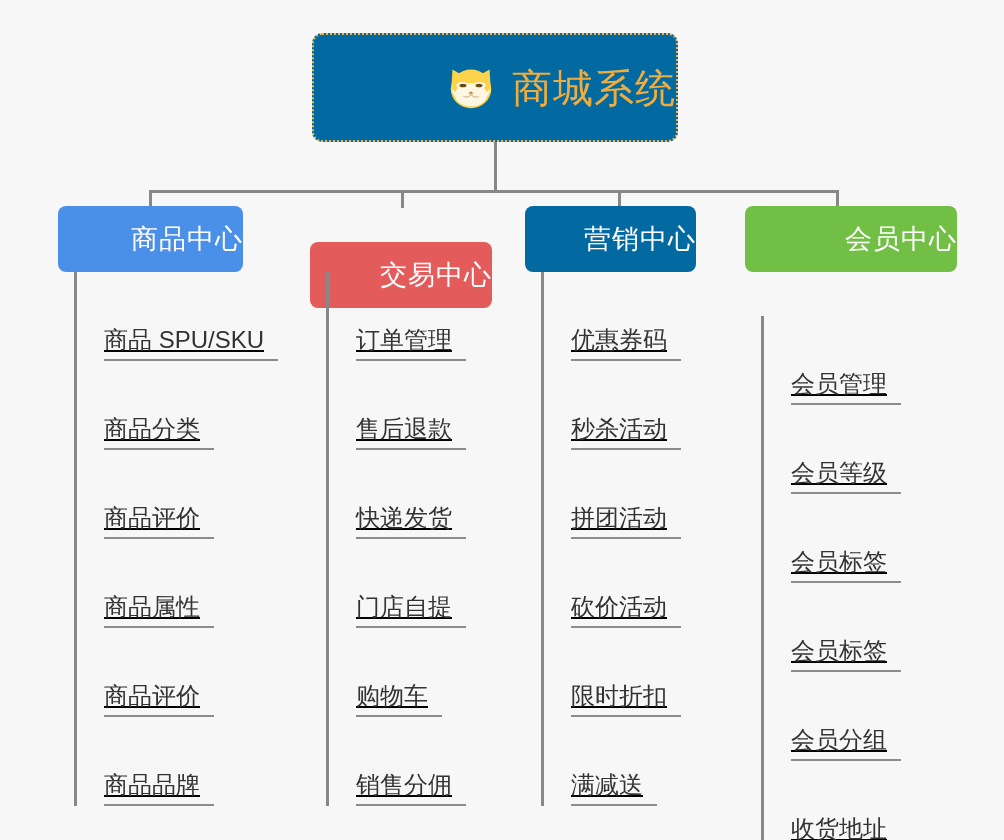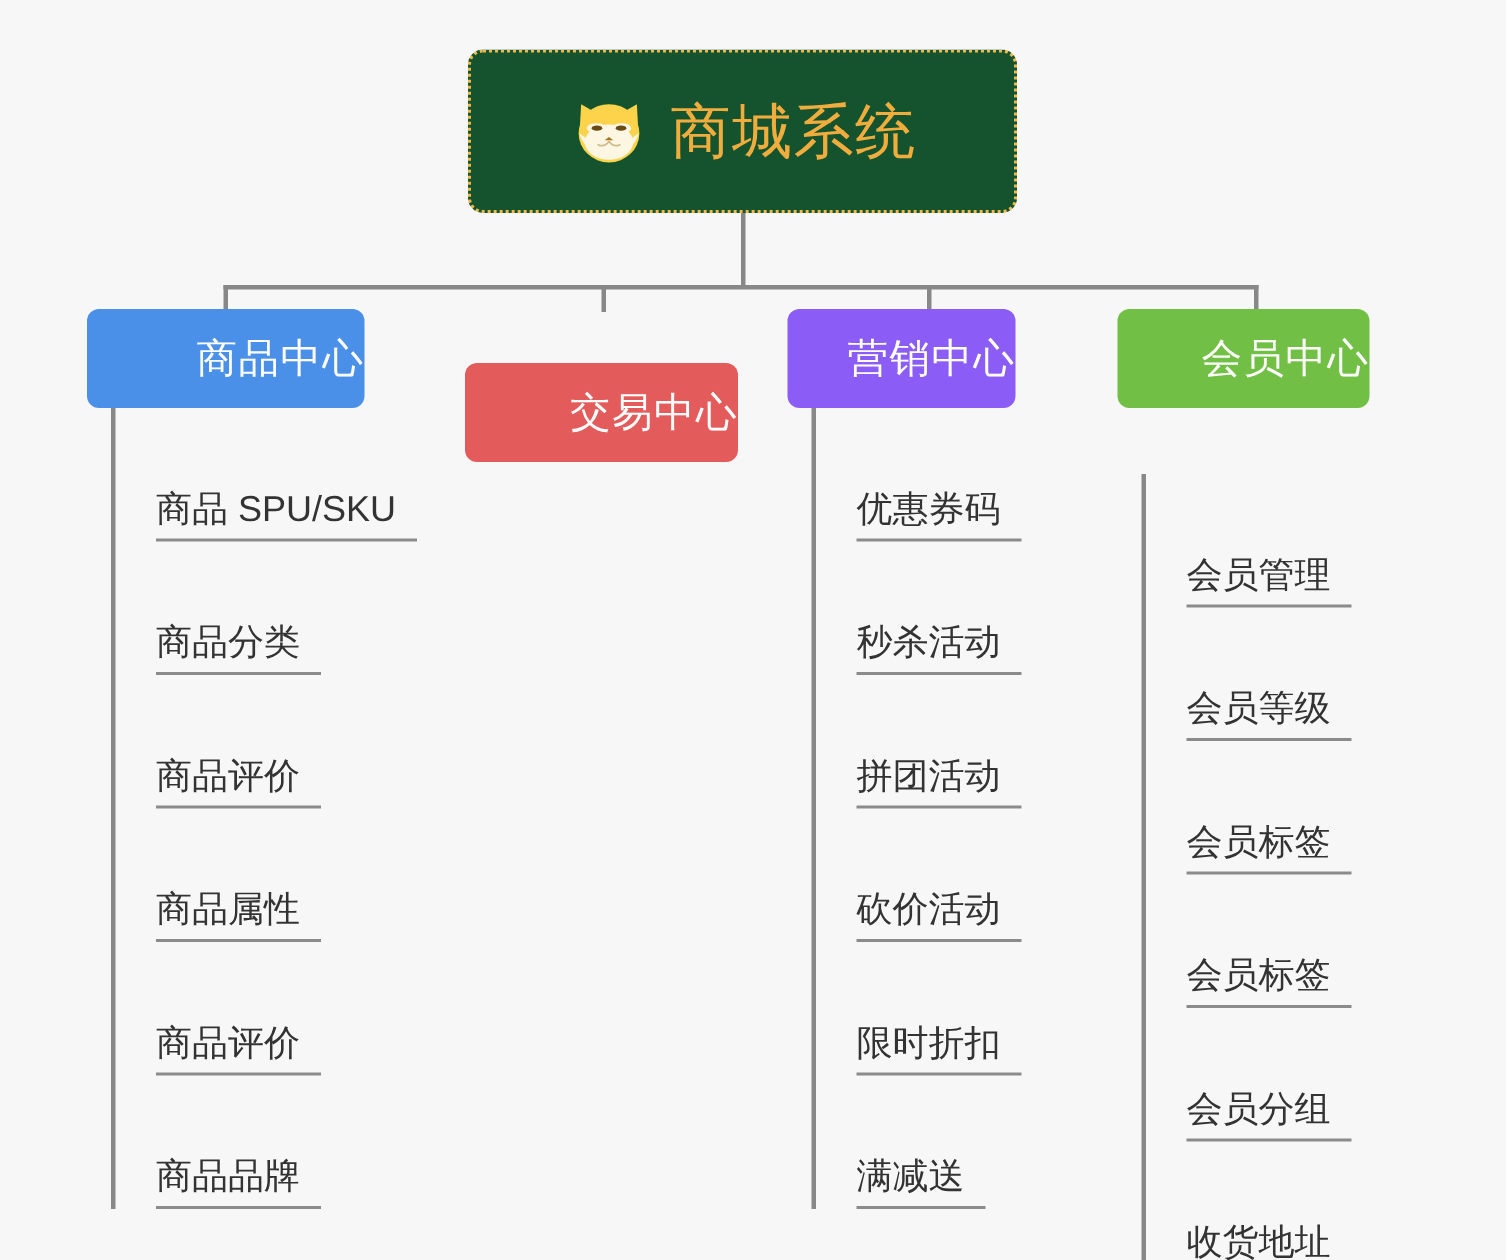--- a/index.html
+++ b/index.html
@@ -20,26 +20,26 @@
   }
 
   
   #root-card {
     position: absolute;
     left: 312px;
     top: 33px;
     width: 366px;
     height: 109px;
     box-sizing: border-box;
-    background: #14532d;
+    background: #0369a1;
     border: 2px dotted #f0b849;
     border-radius: 10px;
     display: flex;
     align-items: center;
-    justify-content: center;
+    justify-content: flex-end;
     gap: 14px;
   }
   #root-logo {
     width: 54px;
     height: 54px;
     flex: 0 0 auto;
     display: block;
   }
   #root-title {
     font-size: 40px;
@@ -66,27 +66,28 @@
     display: flex;
     align-items: center;
     justify-content: flex-end;
     color: #ffffff;
     font-size: 27px;
     letter-spacing: 1px;
     white-space: nowrap;
   }
   .branch-0 { left: 58px;  width: 185px; background: #4a90e8; }
   .branch-1 { left: 310px; width: 182px; background: #e35b5b; margin-top: 36px; }
-  .branch-2 { left: 525px; width: 152px; background: #8b5cf6; }
-  .branch-3 { left: 745px; width: 168px; background: #72bf45; }
+  .branch-2 { left: 525px; width: 171px; background: #0369a1; }
+  .branch-3 { left: 745px; width: 212px; background: #72bf45; }
 
   
   .leaf-col {
     position: absolute;
     top: 272px;
+    text-decoration: underline;
   }
   .leaf-col-0 { left: 74px; }
   .leaf-col-1 { left: 326px; }
   .leaf-col-2 { left: 541px; }
   .leaf-col-3 { left: 761px; margin-top: 44px; }
 
   .leaf-spine {
     position: absolute;
     left: 0;
     top: 0;
@@ -177,20 +178,41 @@
         <span class="leaf-label">商品属性</span>
       </div>
     <div class="leaf-item">
         <span class="leaf-label">商品评价</span>
       </div>
     <div class="leaf-item">
         <span class="leaf-label">商品品牌</span>
       </div>
   </div>
 
+  <div class="leaf-col leaf-col-1">
+    <div class="leaf-spine" style="height:534px;"></div>
+    <div class="leaf-item">
+        <span class="leaf-label">订单管理</span>
+      </div>
+    <div class="leaf-item">
+        <span class="leaf-label">售后退款</span>
+      </div>
+    <div class="leaf-item">
+        <span class="leaf-label">快递发货</span>
+      </div>
+    <div class="leaf-item">
+        <span class="leaf-label">门店自提</span>
+      </div>
+    <div class="leaf-item">
+        <span class="leaf-label">购物车</span>
+      </div>
+    <div class="leaf-item">
+        <span class="leaf-label">销售分佣</span>
+      </div>
+  </div>
 
   <div class="leaf-col leaf-col-2">
     <div class="leaf-spine" style="height:534px;"></div>
     <div class="leaf-item">
         <span class="leaf-label">优惠券码</span>
       </div>
     <div class="leaf-item">
         <span class="leaf-label">秒杀活动</span>
       </div>
     <div class="leaf-item">

